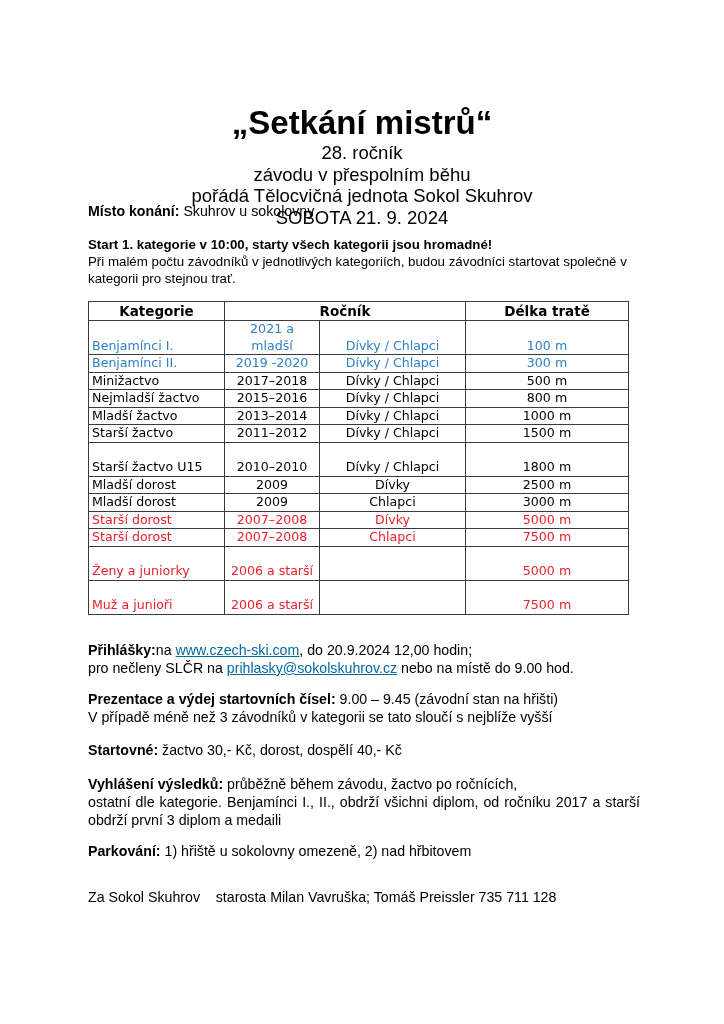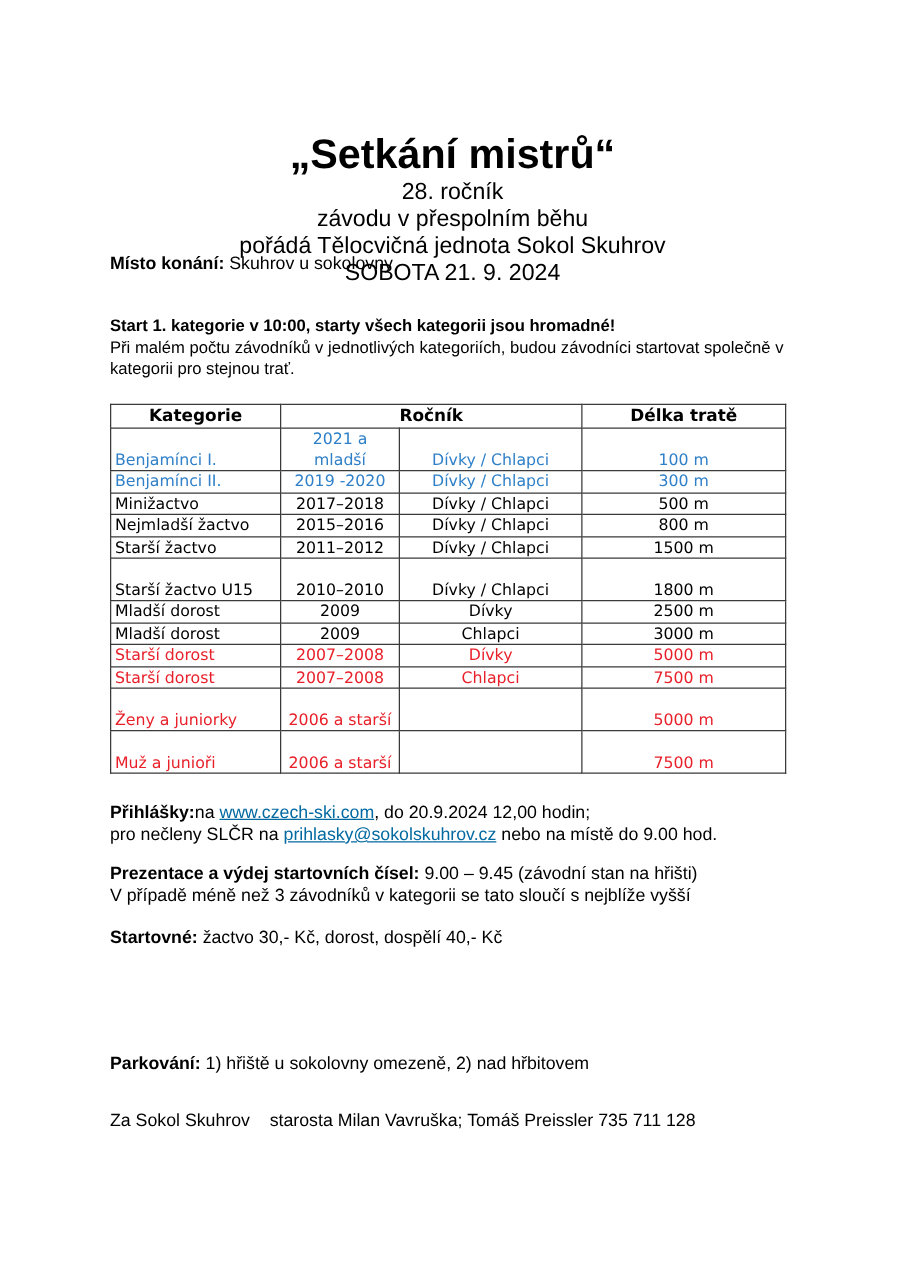--- a/index.html
+++ b/index.html
@@ -6,21 +6,21 @@
   body { width: 724px; height: 1024px; position: relative; overflow: hidden; color: #000; font-family: "Liberation Sans", sans-serif; }
   .page { position: absolute; left: 0; top: 0; width: 724px; height: 1024px; }
   .title-block { position: absolute; left: 0; top: 64px; width: 724px; text-align: center; margin-top: 40px; }
   .main-title { font-size: 33px; font-weight: bold; line-height: 38px; margin: 0; }
   .sub-line { font-size: 18.5px; line-height: 21.5px; margin: 0; }
   .text { position: absolute; left: 88px; width: 552px; font-size: 14.2px; line-height: 18px; }
   .text b { font-weight: bold; }
   .small { font-size: 13.3px; line-height: 17px; }
   .justify { text-align: justify; text-align-last: left; }
   a.link { color: #0369a1; text-decoration: underline; }
-  table.cats { position: absolute; left: 88px; top: 323px; border-collapse: collapse; font-family: "DejaVu Sans", sans-serif; font-size: 12.6px; padding-left: 44px; }
+  table.cats { position: absolute; left: 88px; top: 301px; border-collapse: collapse; font-family: "DejaVu Sans", sans-serif; font-size: 12.6px; padding-left: 44px; }
   table.cats td, table.cats th { border: 1.3px solid #3a3a3a; padding: 0 3px; vertical-align: bottom; line-height: 16.5px; }
   table.cats th { font-weight: bold; font-size: 13.5px; text-align: center; height: 18px; vertical-align: middle; }
   table.cats td { height: 16px; }
   table.cats tr.tall td { height: 33px; }
   td.c { text-align: center; }
   td.l { text-align: left; }
   tr.blue td { color: #2f80c8; }
   tr.red td { color: #e8202a; }
   .outer { border: 1.5px solid #555; }
 </style>
@@ -34,21 +34,21 @@
     <p class="sub-line">28. ročník</p>
     <p class="sub-line">závodu v přespolním běhu</p>
     <p class="sub-line">pořádá Tělocvičná jednota Sokol Skuhrov</p>
     <p class="sub-line">SOBOTA 21. 9. 2024</p>
   </div>
 
   <div class="text" style="top:202px;">
     <b>Místo konání:</b><span> Skuhrov u sokolovny</span>
   </div>
 
-  <div class="text small" style="top:252px;">
+  <div class="text small" style="top:236px;">
     <div><b>Start 1. kategorie v 10:00, starty všech kategorii jsou hromadné!</b></div>
     <div>Při malém počtu závodníků v jednotlivých kategoriích, budou závodníci startovat společně v kategorii pro stejnou trať.</div>
   </div>
 
   <table class="cats outer">
     <colgroup>
       <col style="width:136px">
       <col style="width:95px">
       <col style="width:146px">
       <col style="width:163px">
@@ -77,20 +77,26 @@
           <td class="l">Minižactvo</td>
           <td class="c">2017–2018</td>
           <td class="c">Dívky / Chlapci</td>
           <td class="c">500 m</td>
         </tr>
         <tr class="black">
           <td class="l">Nejmladší žactvo</td>
           <td class="c">2015–2016</td>
           <td class="c">Dívky / Chlapci</td>
           <td class="c">800 m</td>
+        </tr>
+        <tr class="black">
+          <td class="l">Mladší žactvo</td>
+          <td class="c">2013–2014</td>
+          <td class="c">Dívky / Chlapci</td>
+          <td class="c">1000 m</td>
         </tr>
         <tr class="black">
           <td class="l">Starší žactvo</td>
           <td class="c">2011–2012</td>
           <td class="c">Dívky / Chlapci</td>
           <td class="c">1500 m</td>
         </tr>
         <tr class="black tall">
           <td class="l">Starší žactvo U15</td>
           <td class="c">2010–2010</td>
@@ -147,20 +153,24 @@
 
   <div class="text" style="top:690px;">
     <div><b>Prezentace a výdej startovních čísel:</b><span> 9.00 – 9.45 (závodní stan na hřišti)</span></div>
     <div>V případě méně než 3 závodníků v kategorii se tato sloučí s nejblíže vyšší</div>
   </div>
 
   <div class="text" style="top:741px;">
     <b>Startovné:</b><span> žactvo 30,- Kč, dorost, dospělí 40,- Kč</span>
   </div>
 
+  <div class="text justify" style="top:775px;">
+    <div><b>Vyhlášení výsledků:</b><span> průběžně během závodu, žactvo po ročnících,</span></div>
+    <div class="justify">ostatní dle kategorie. Benjamínci I., II., obdrží všichni diplom, od ročníku 2017 a starší obdrží první 3 diplom a medaili</div>
+  </div>
 
   <div class="text" style="top:842px;">
     <b>Parkování:</b><span> 1) hřiště u sokolovny omezeně, 2) nad hřbitovem</span>
   </div>
 
   <div class="text" style="top:888px; white-space:pre;">Za Sokol Skuhrov    starosta Milan Vavruška; Tomáš Preissler 735 711 128</div>
 
 </div>
 
 </body></html>

